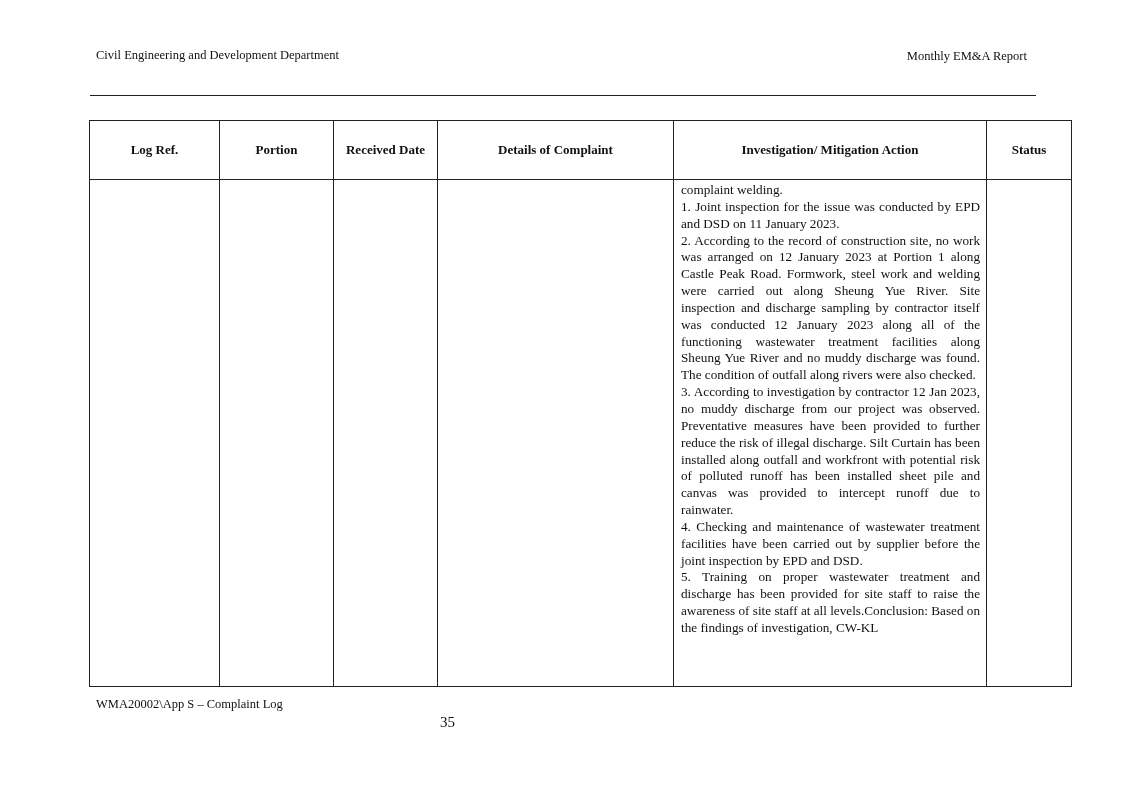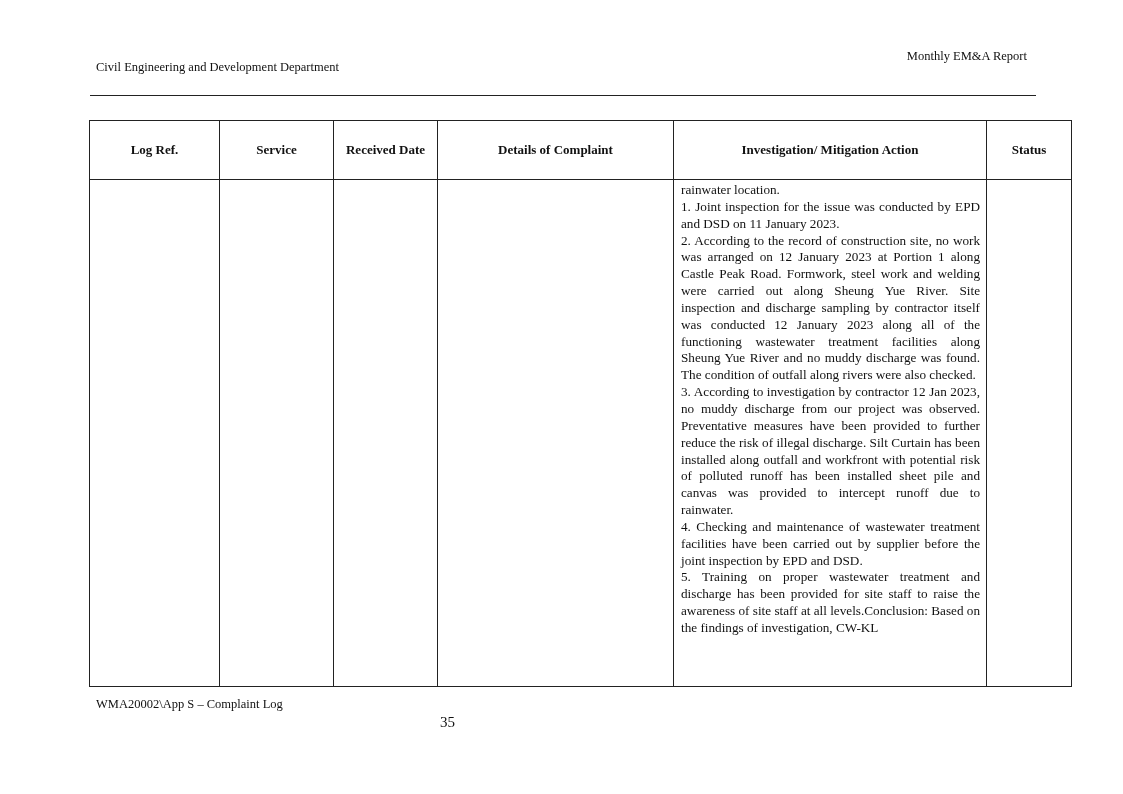--- a/index.html
+++ b/index.html
@@ -1,18 +1,18 @@
 <!DOCTYPE html>
 <html><head>
 <meta charset="utf-8">
 <style>
   html, body { margin:0; padding:0; background:#ffffff; }
   body { width:1123px; height:794px; position:relative; overflow:hidden;
          font-family:"Liberation Serif", "DejaVu Serif", serif; color:#111; }
-  .hdr-left { position:absolute; left:96px; top:60px; font-size:12.5px; }
+  .hdr-left { position:absolute; left:96px; top:48px; font-size:12.5px; }
   .hdr-right { position:absolute; right:96px; top:48px; font-size:12.5px; text-align:right; line-height:16px; }
   .hdr-rule { position:absolute; left:90px; width:946px; top:95px; height:0; border-top:1.5px solid #222; }
   table.log { position:absolute; left:89px; top:120px; width:982px; border-collapse:collapse; table-layout:fixed; }
   table.log th, table.log td { border:1.3px solid #222; }
   table.log th { height:42px; font-weight:bold; font-size:13px; text-align:center; vertical-align:middle; padding:8px 4px; }
   table.log td { height:506px; vertical-align:top; padding:0; }
   .inv { font-size:13.2px; line-height:16.85px; padding:2px 6px 0 7px; text-align:justify; }
   .inv p { margin:0; }
   .ftr-left { position:absolute; left:96px; top:697px; font-size:12.5px; }
   .ftr-page { position:absolute; left:0; width:895px; top:714px; text-align:center; font-size:15px; }
@@ -31,36 +31,36 @@
     <col style="width:130px">
     <col style="width:114px">
     <col style="width:104px">
     <col style="width:236px">
     <col style="width:313px">
     <col style="width:85px">
   </colgroup>
   <thead>
     <tr>
       <th>Log Ref.</th>
-      <th>Service</th>
+      <th>Portion</th>
       <th>Received Date</th>
       <th>Details of Complaint</th>
       <th>Investigation/ Mitigation Action</th>
       <th>Status</th>
     </tr>
   </thead>
   <tbody>
     <tr>
       <td></td>
       <td></td>
       <td></td>
       <td></td>
       <td>
         <div class="inv">
-          <p>rainwater location.</p>
+          <p>complaint welding.</p>
           <p>1. Joint inspection for the issue was conducted by EPD and DSD on 11 January 2023.</p>
           <p>2. According to the record of construction site, no work was arranged on 12 January 2023 at Portion 1 along Castle Peak Road. Formwork, steel work and welding were carried out along Sheung Yue River. Site inspection and discharge sampling by contractor itself was conducted 12 January 2023 along all of the functioning wastewater treatment facilities along Sheung Yue River and no muddy discharge was found. The condition of outfall along rivers were also checked.</p>
           <p>3. According to investigation by contractor 12 Jan 2023, no muddy discharge from our project was observed. Preventative measures have been provided to further reduce the risk of illegal discharge. Silt Curtain has been installed along outfall and workfront with potential risk of polluted runoff has been installed sheet pile and canvas was provided to intercept runoff due to rainwater.</p>
           <p>4. Checking and maintenance of wastewater treatment facilities have been carried out by supplier before the joint inspection by EPD and DSD.</p>
           <p>5. Training on proper wastewater treatment and discharge has been provided for site staff to raise the awareness of site staff at all levels.Conclusion: Based on the findings of investigation, CW-KL</p>
         </div>
       </td>
       <td></td>
     </tr>
   </tbody>

